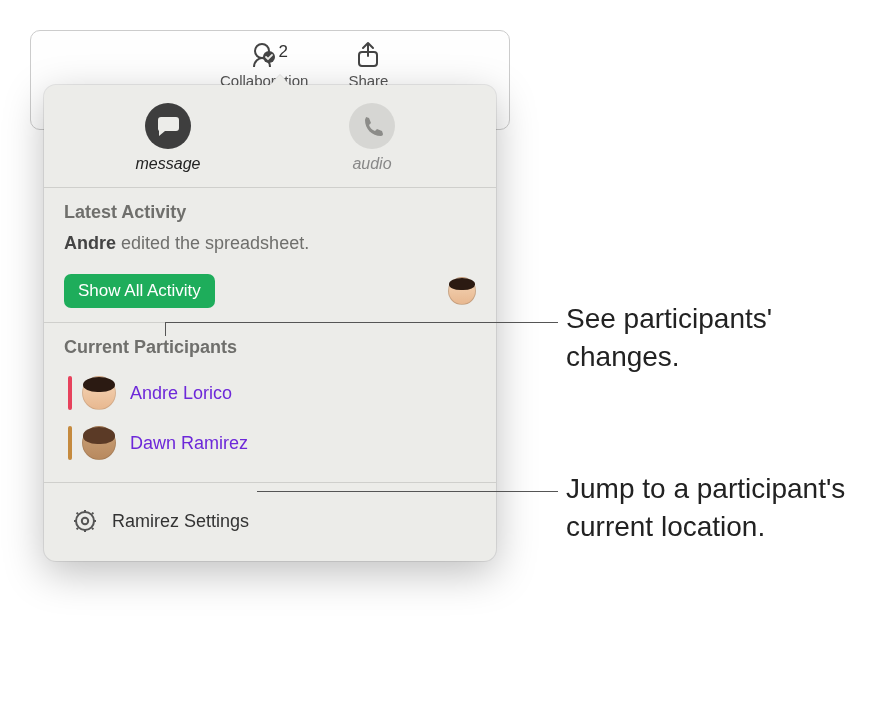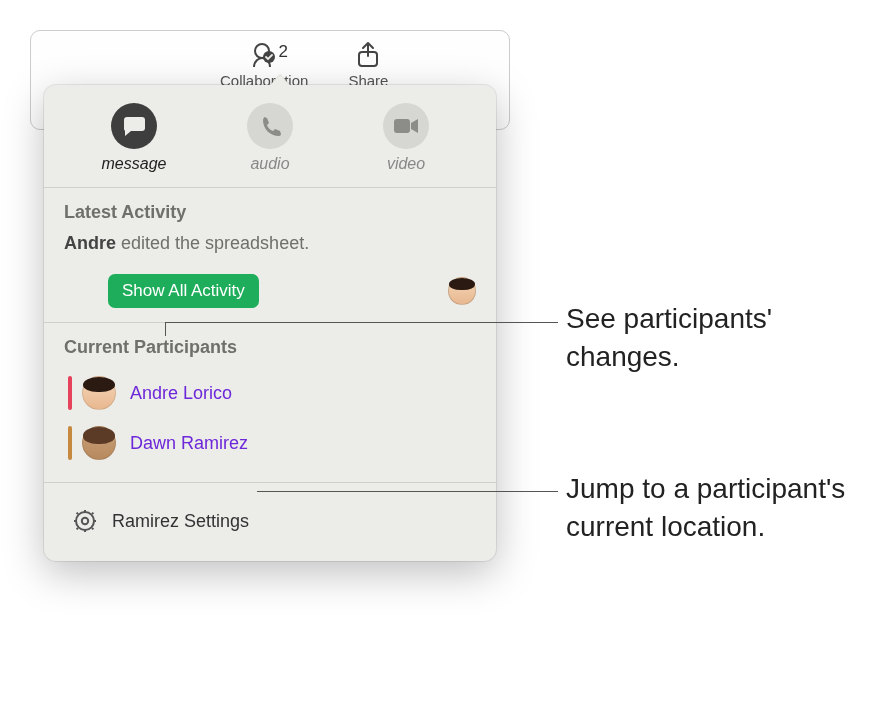--- a/index.html
+++ b/index.html
@@ -76,21 +76,21 @@
   }
   .section.last { border-bottom:none; padding-bottom:6px;}
   .section-title {
     font-size: 18px; font-weight:600; color:#6f6f6c;
     margin-bottom: 10px;
   }
   .activity-text { font-size: 18px; color:#6f6f6c; margin-bottom: 20px;}
   .activity-text .actor { font-weight:700; color:#444; }
 
   .activity-row {
-    display:flex; align-items:center; justify-content:space-between;margin-left:44px;
+    display:flex; align-items:center; justify-content:space-between;
   }
   .show-all {
     background:#1ead5b;
     color:#fff;
     border:none;
     border-radius:7px;
     padding:7px 14px;
     font-size:17px;
     font-weight:500;
     cursor:pointer;
@@ -201,29 +201,20 @@
       </div>
       <span class="comm-label">message</span>
     </div>
     <div class="comm-item">
       <div class="comm-circle">
         <svg width="22" height="22" viewBox="0 0 22 22">
             <path d="M5 2l3 1 2 5-2 2c1 3 3 5 6 6l2-2 5 2 1 3c0 1-1 2-2 2-9 0-16-7-16-16 0-1 1-2 1-3z" fill="#8c8c89"></path>
           </svg>
       </div>
       <span class="comm-label">audio</span>
-    </div>
-    <div class="comm-item">
-      <div class="comm-circle">
-        <svg width="26" height="18" viewBox="0 0 26 18">
-            <rect x="1" y="2" width="16" height="14" rx="3" fill="#8c8c89"></rect>
-            <path d="M18 6l7-4v14l-7-4z" fill="#8c8c89"></path>
-          </svg>
-      </div>
-      <span class="comm-label">video</span>
     </div>
   </div>
 
   <div class="section">
     <div class="section-title">Latest Activity</div>
     <div class="activity-text">
       <span class="actor">Andre</span><span> edited the spreadsheet.</span>
     </div>
     <div class="activity-row">
       <button class="show-all">Show All Activity</button>

